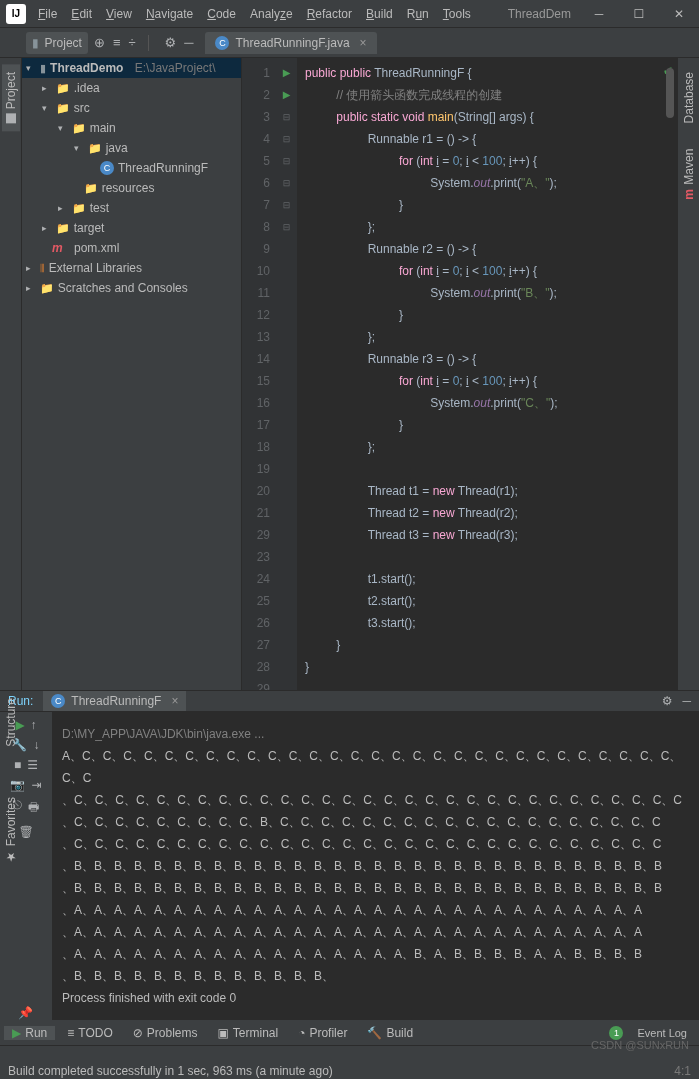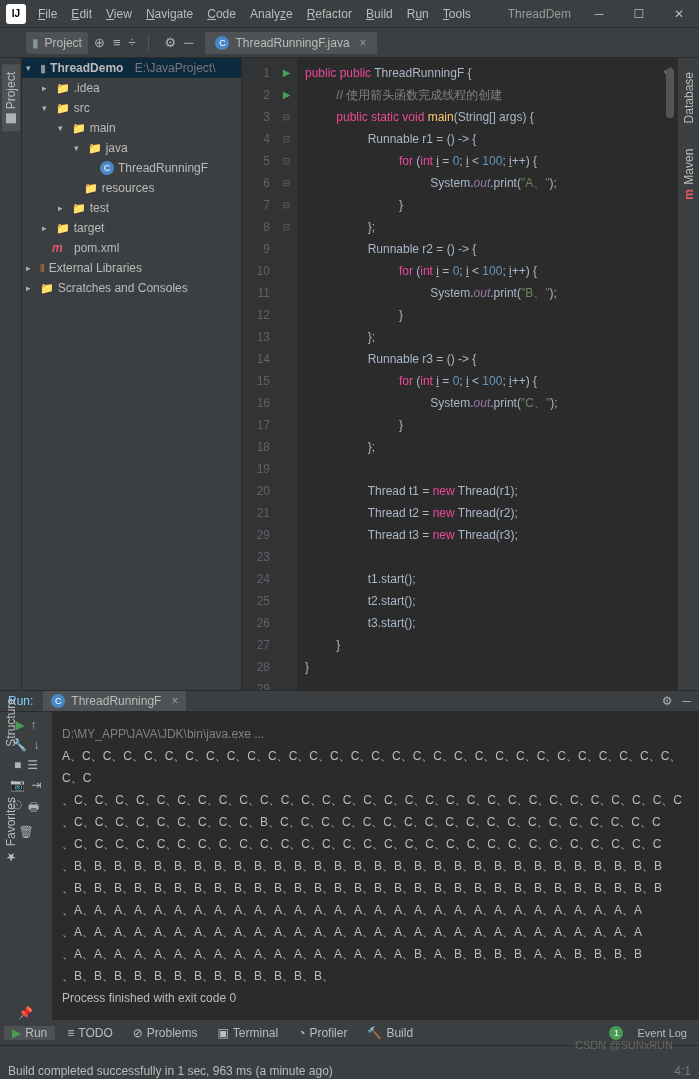--- a/index.html
+++ b/index.html
@@ -35,21 +35,21 @@
 .blue-fold{color:#4a89c7}
 .orange-fold{color:#cc7832}
 .editor{flex:1;background:#2b2b2b;display:flex;position:relative;overflow:hidden}
 .gutter{width:55px;background:#313335;display:flex}
 .linenums{width:34px;text-align:right;color:#606366;padding-top:4px;line-height:22px;font-family:Consolas,monospace;font-size:12px}
 .linenums div{padding-right:6px}
 .markers{width:21px;padding-top:4px;line-height:22px;text-align:center}
 .run-mark{color:#499c54;font-size:10px}
 .fold-mark{color:#606366;font-size:9px}
 .code{flex:1;padding:4px 8px;font-family:Consolas,monospace;font-size:13px;line-height:22px;white-space:pre;color:#a9b7c6}
-.kw{color:#ec4899}
+.kw{color:#f9a8d4}
 .str{color:#6a8759}
 .fn{color:#ffc66d}
 .num{color:#6897bb}
 .fld{color:#9876aa;font-style:italic}
 .cmt{color:#808080}
 .check{position:absolute;right:4px;top:6px;color:#499c54}
 .sidebar-r{width:22px;background:#3c3f41;border-left:1px solid #2b2b2b;display:flex;flex-direction:column;align-items:center;padding-top:6px}
 .run-panel{border-top:1px solid #2b2b2b;height:329px;background:#2b2b2b;display:flex;flex-direction:column}
 .run-hdr{height:24px;background:#3c3f41;display:flex;align-items:center;padding:0 8px;border-bottom:1px solid #2b2b2b}
 .run-label{color:#7dd3fc;margin-right:10px}
@@ -63,21 +63,21 @@
 .bbar{height:26px;background:#3c3f41;border-top:1px solid #2b2b2b;display:flex;align-items:center;padding:0 4px;gap:4px}
 .bbar-item{display:flex;align-items:center;gap:4px;padding:0 8px;color:#bbb;font-size:11px}
 .bbar-item.run{background:#4e5254}
 .play{color:#499c54}
 .bbar-r{margin-left:auto;display:flex;align-items:center;gap:6px}
 .badge{background:#499c54;color:#fff;border-radius:50%;width:14px;height:14px;display:flex;align-items:center;justify-content:center;font-size:9px}
 .status{height:24px;background:#3c3f41;border-top:1px solid #2b2b2b;display:flex;align-items:flex-start;padding:18px 8px;color:#bbb;font-size:11px}
 .status-r{margin-left:auto;color:#787878;font-size:12px}
 .left-strip{position:absolute;left:0;top:690px;width:22px;display:flex;flex-direction:column;align-items:center;gap:4px}
 .left-strip .side-tab{font-size:11px}
-.wm{position:absolute;right:26px;bottom:28px;color:#666;font-size:11px}
+.wm{position:absolute;right:10px;bottom:28px;color:#666;font-size:11px}
 .tb-ico{font-size:13px}
 .scroll-thumb{position:absolute;right:3px;top:10px;width:8px;height:50px;background:#555;border-radius:4px}
 .tool-sep{width:1px;height:16px;background:#555;margin:0 4px}
 </style>
 </head>
 <body>
 
 <div class="titlebar">
   <div class="ij-icon">IJ</div>
   <div class="menu">

